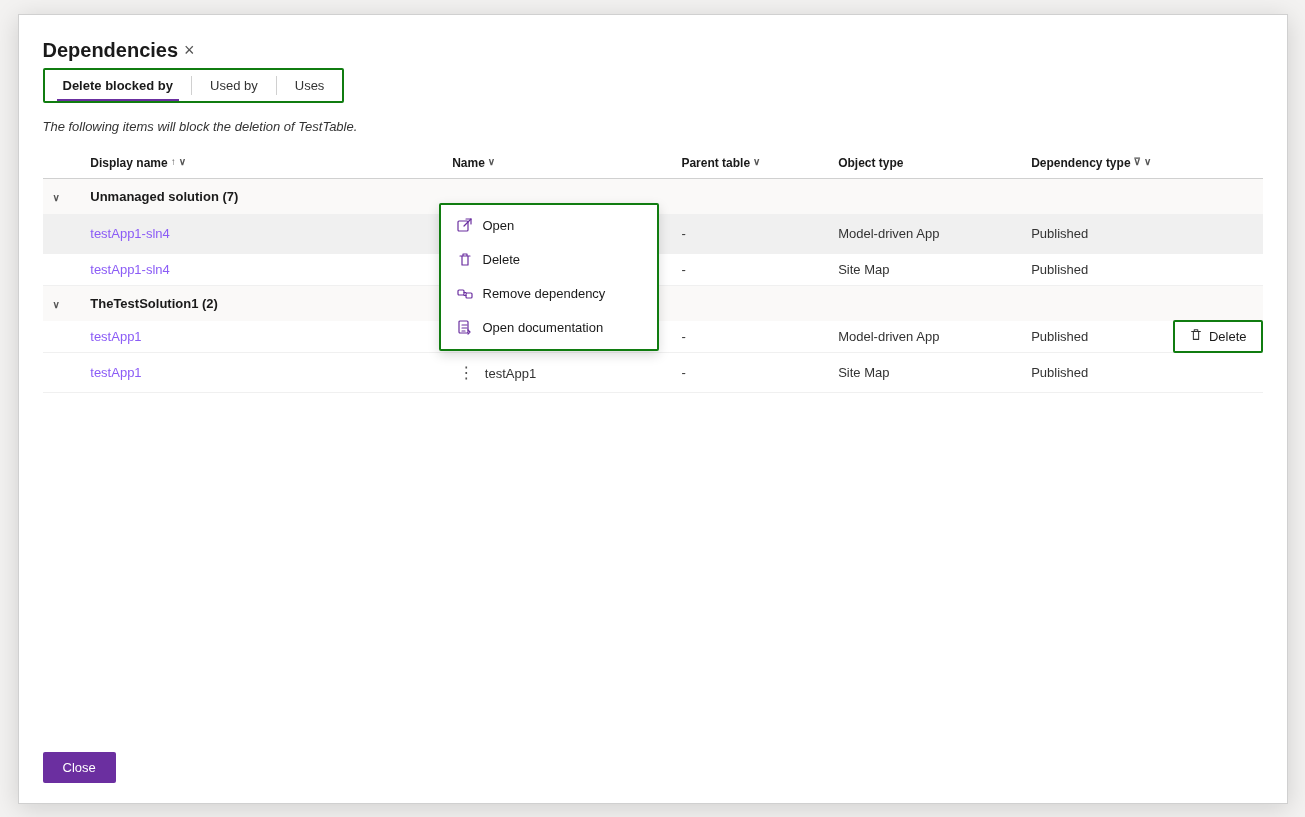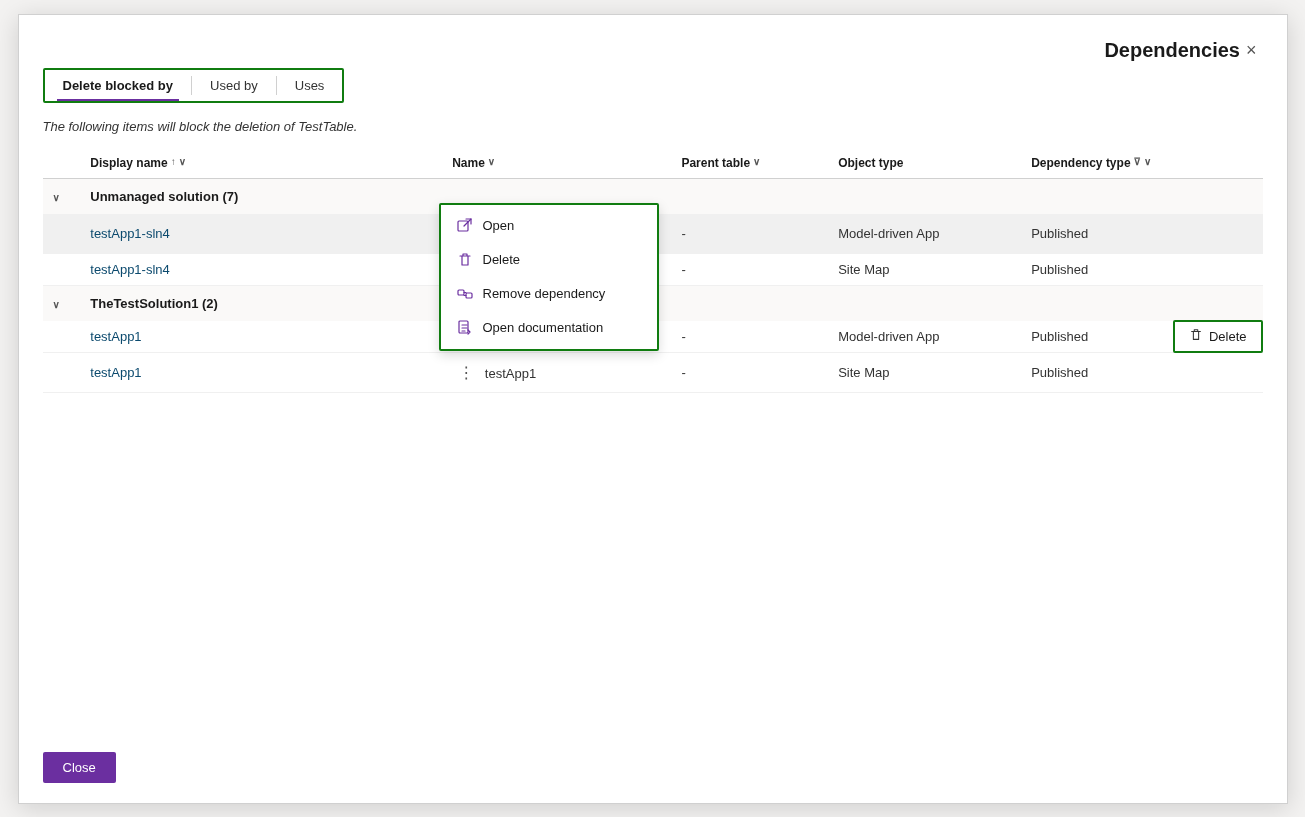--- a/index.html
+++ b/index.html
@@ -18,21 +18,21 @@
       min-height: 790px;
       border: 1px solid #d0d0d0;
       box-shadow: 0 4px 24px rgba(0,0,0,0.15);
       position: relative;
       padding: 24px 24px 0 24px;
       display: flex;
       flex-direction: column;
     }
     .dialog-header {
       display: flex;
-      justify-content: flex-end;
+      justify-content: flex-start;
       align-items: flex-start;
       margin-bottom: 6px;
     }
     .dialog-title {
       font-size: 20px;
       font-weight: 600;
       color: #1a1a1a;
     }
     .close-btn {
       background: none;
@@ -126,21 +126,21 @@
     }
     .data-row td {
       padding: 8px 10px;
       font-size: 13px;
       color: #333;
       border-bottom: 1px solid #f0f0f0;
       vertical-align: middle;
     }
     .data-row.highlighted { background: #f0f0f0; }
     .link-text {
-      color: #0c4a6e;
+      color: #8b5cf6;
       cursor: pointer;
       text-decoration: none;
     }
     .more-btn {
       background: none;
       border: none;
       cursor: pointer;
       color: #555;
       font-size: 16px;
       padding: 2px 6px;

